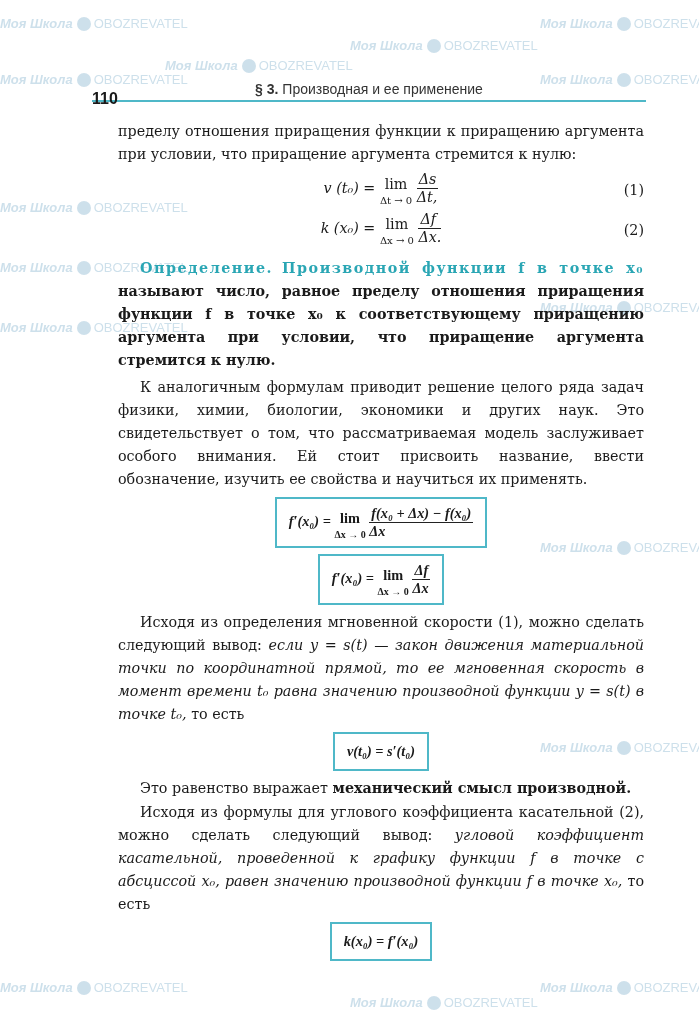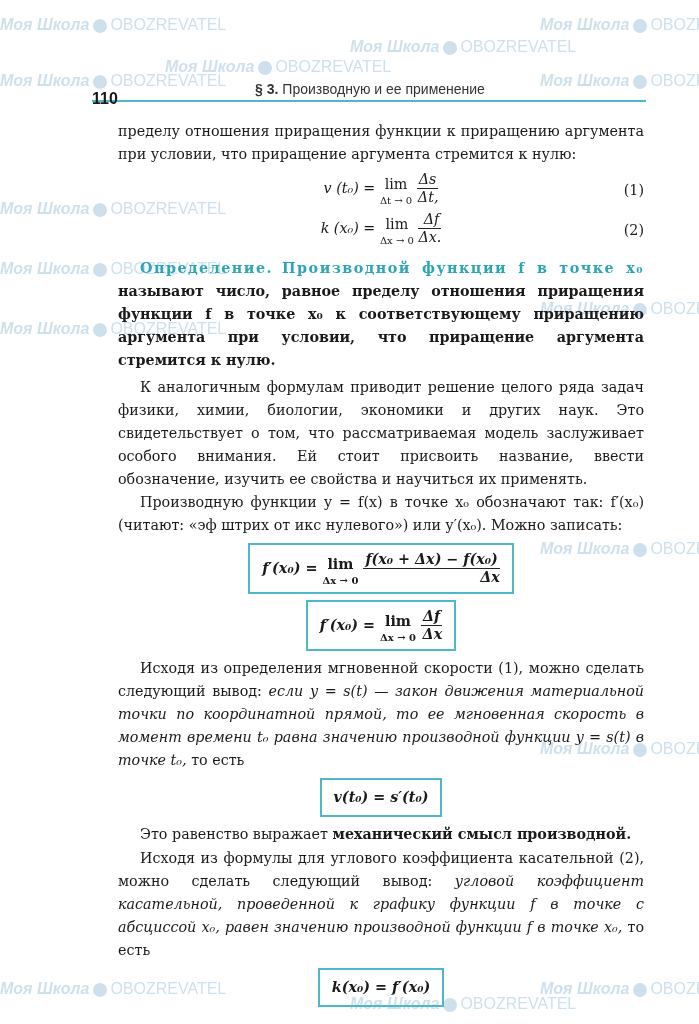--- a/index.html
+++ b/index.html
@@ -1,38 +1,38 @@
 <!DOCTYPE html>
 <html><head>
 <meta charset="utf-8">
 <style>
   html, body { margin:0; padding:0; }
   body {
     width:699px; height:1024px; position:relative; overflow:hidden;
     background:#ffffff; color:#1a1a1a;
     font-family:"DejaVu Serif", serif;
   }
-  .wm { position:absolute; font-family:"Liberation Sans", sans-serif; color:#c5dbe8; font-size:16px; white-space:nowrap; pointer-events:none; opacity:.85; }
+  .wm { position:absolute; font-family:"Liberation Sans", sans-serif; color:#c5dbe8; font-size:13px; white-space:nowrap; pointer-events:none; opacity:.85; }
   .wm .ms { font-style:italic; font-weight:bold; margin-right:4px; }
   .wm .circ { display:inline-block; width:14px; height:14px; border-radius:50%; background:#c5dbe8; vertical-align:-3px; margin-right:3px; }
   .header { position:absolute; left:92px; top:76px; width:554px; height:24px; border-bottom:2px solid #4fb8c8; }
   .page-num { position:absolute; left:0; top:14px; font-family:"Liberation Sans", sans-serif; font-weight:bold; font-size:16px; }
   .running { position:absolute; left:163px; top:5px; font-family:"Liberation Sans", sans-serif; font-size:14px; color:#333; }
   .running b { margin-right:4px; }
   .content { position:absolute; left:118px; top:120px; width:526px; font-size:14.3px; line-height:23px; }
   p { margin:0; text-align:justify; }
   .formula-row { position:relative; height:40px; text-align:center; font-style:italic; }
   .formula-row .num { position:absolute; right:0; top:8px; font-style:normal; }
   .lim { display:inline-block; text-align:center; vertical-align:middle; font-style:normal; }
   .lim .sub { display:block; font-size:10px; line-height:9px; }
-  .frac { display:inline-block; vertical-align:middle; text-align:right; }
+  .frac { display:inline-block; vertical-align:middle; text-align:left; }
   .frac .n { display:block; border-bottom:1px solid #222; padding:0 2px; line-height:17px; }
   .frac .d { display:block; line-height:17px; }
   .box { border:2px solid #4fb8c8; display:inline-block; padding:6px 12px; font-style:italic; font-weight:bold; }
-  .box-wrap { text-align:center; margin:6px 0; }
+  .box-wrap { text-align:center; margin:6px 0;font-family:Liberation Serif, serif; }
   .def-head { color:#2aa6b4; font-weight:bold; letter-spacing:1.5px; }
   .def { font-weight:bold; }
 </style>
 </head>
 <body>
 
 <div class="wm" style="left:0;top:16px;"><span class="ms">Моя Школа</span><span class="circ"></span><span>OBOZREVATEL</span></div>
 <div class="wm" style="left:540px;top:16px;"><span class="ms">Моя Школа</span><span class="circ"></span><span>OBOZREVATEL</span></div>
 <div class="wm" style="left:350px;top:38px;"><span class="ms">Моя Школа</span><span class="circ"></span><span>OBOZREVATEL</span></div>
 <div class="wm" style="left:165px;top:58px;"><span class="ms">Моя Школа</span><span class="circ"></span><span>OBOZREVATEL</span></div>
@@ -43,21 +43,21 @@
 <div class="wm" style="left:0;top:320px;"><span class="ms">Моя Школа</span><span class="circ"></span><span>OBOZREVATEL</span></div>
 <div class="wm" style="left:540px;top:300px;"><span class="ms">Моя Школа</span><span class="circ"></span><span>OBOZREVATEL</span></div>
 <div class="wm" style="left:540px;top:540px;"><span class="ms">Моя Школа</span><span class="circ"></span><span>OBOZREVATEL</span></div>
 <div class="wm" style="left:540px;top:740px;"><span class="ms">Моя Школа</span><span class="circ"></span><span>OBOZREVATEL</span></div>
 <div class="wm" style="left:0;top:980px;"><span class="ms">Моя Школа</span><span class="circ"></span><span>OBOZREVATEL</span></div>
 <div class="wm" style="left:350px;top:995px;"><span class="ms">Моя Школа</span><span class="circ"></span><span>OBOZREVATEL</span></div>
 <div class="wm" style="left:540px;top:980px;"><span class="ms">Моя Школа</span><span class="circ"></span><span>OBOZREVATEL</span></div>
 
 <div class="header">
   <span class="page-num">110</span>
-  <span class="running"><b>§ 3.</b><span>Производную и ее применение</span></span>
+  <span class="running"><b>§ 3.</b><span>Производная и ее применение</span></span>
 </div>
 
 <div class="content" style="left:118px;">
   <p style="margin-left:0;">пределу отношения приращения функции к приращению аргумента при условии, что приращение аргумента стремится к нулю:</p>
 
   <div class="formula-row" style="margin-top:5px;">
     <span>v (t₀) =</span>
     <span class="lim"><span>lim</span><span class="sub">Δt → 0</span></span>
     <span class="frac"><span class="n">Δs</span><span class="d">Δt,</span></span>
     <span class="num">(1)</span>
@@ -70,21 +70,20 @@
   </div>
 
   <p style="text-indent:22px;margin-top:6px;">
     <span class="def-head">Определение.</span>
     <span class="def-head g">Производной функции f в точке x₀</span>
     <span class="def">называют число, равное пределу отношения приращения функции f в точке x₀ к соответствующему приращению аргумента при условии, что приращение аргумента стремится к нулю.</span>
   </p>
 
   <p style="text-indent:22px;margin-top:4px;">К аналогичным формулам приводит решение целого ряда задач физики, химии, биологии, экономики и других наук. Это свидетельствует о том, что рассматриваемая модель заслуживает особого внимания. Ей стоит присвоить название, ввести обозначение, изучить ее свойства и научиться их применять.</p>
 
-  <p style="text-indent:22px;">Производную функции y = f(x) в точке x₀ обозначают так: f′(x₀) (читают: «эф штрих от икс нулевого») или y′(x₀). Можно записать:</p>
 
   <div class="box-wrap">
     <span class="box">
       <span>f′(x₀) =</span>
       <span class="lim"><span>lim</span><span class="sub">Δx → 0</span></span>
       <span class="frac"><span class="n">f(x₀ + Δx) − f(x₀)</span><span class="d">Δx</span></span>
     </span>
   </div>
   <div class="box-wrap" style="margin-top:0;">
     <span class="box">

